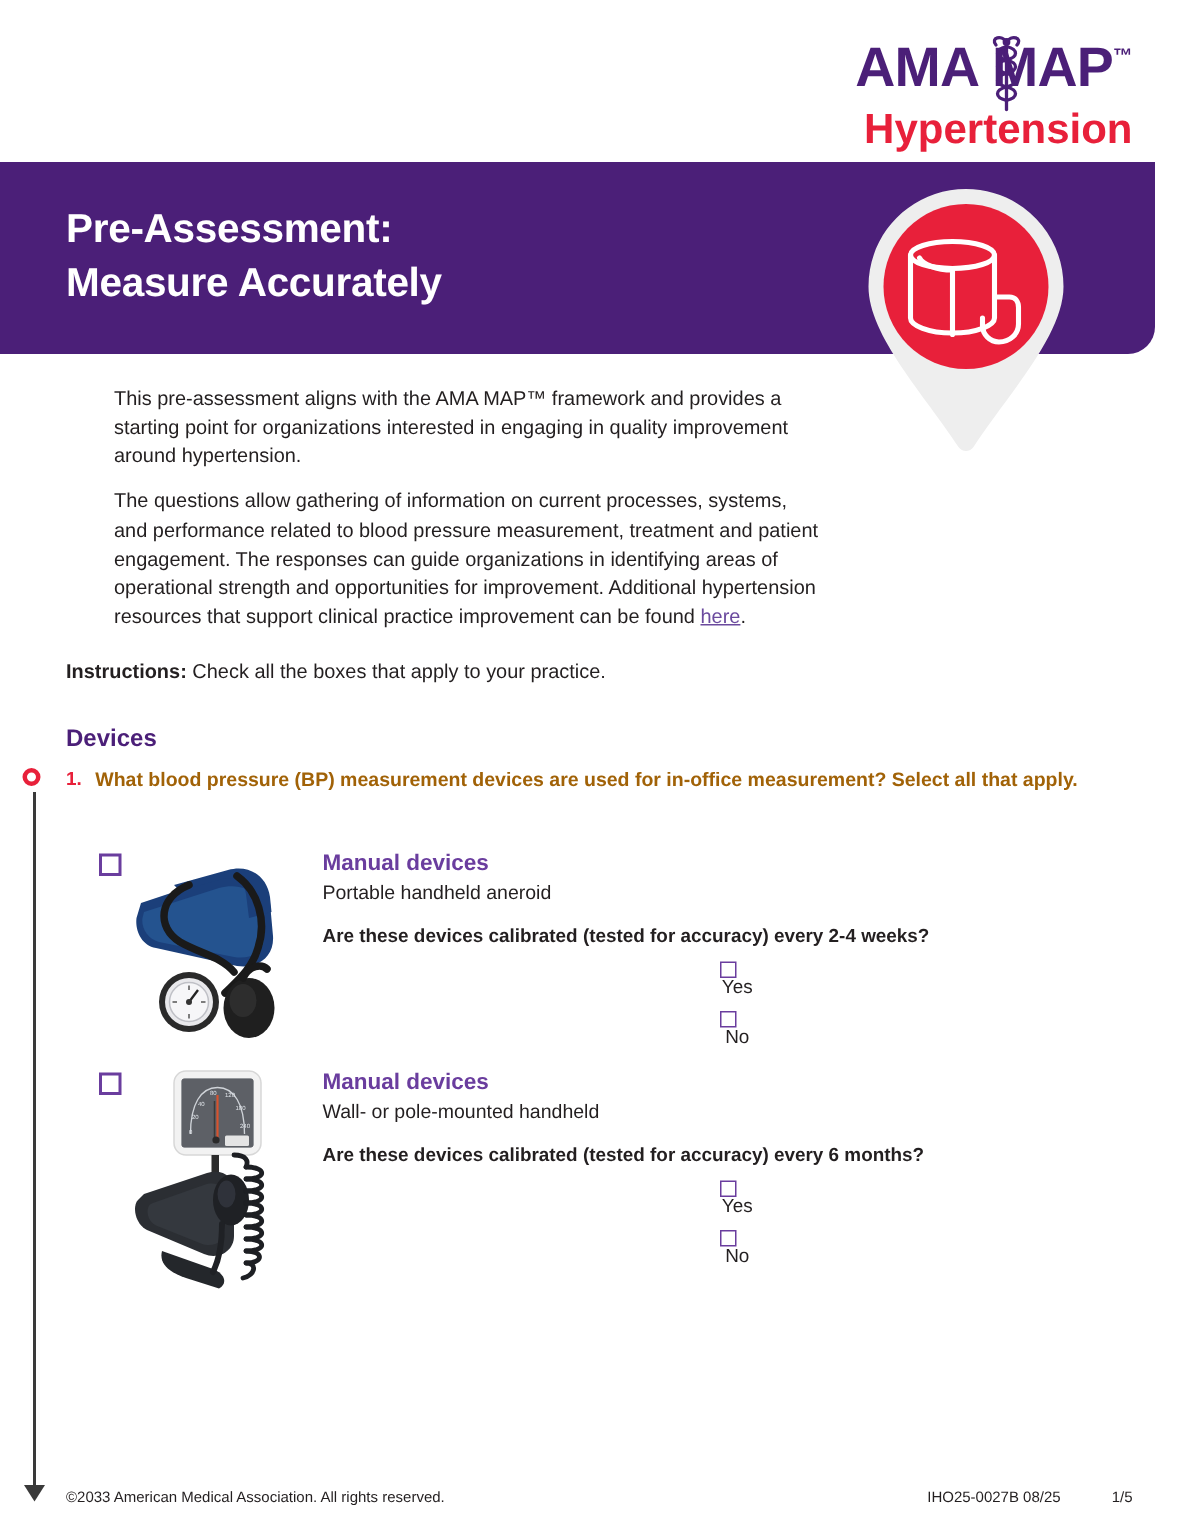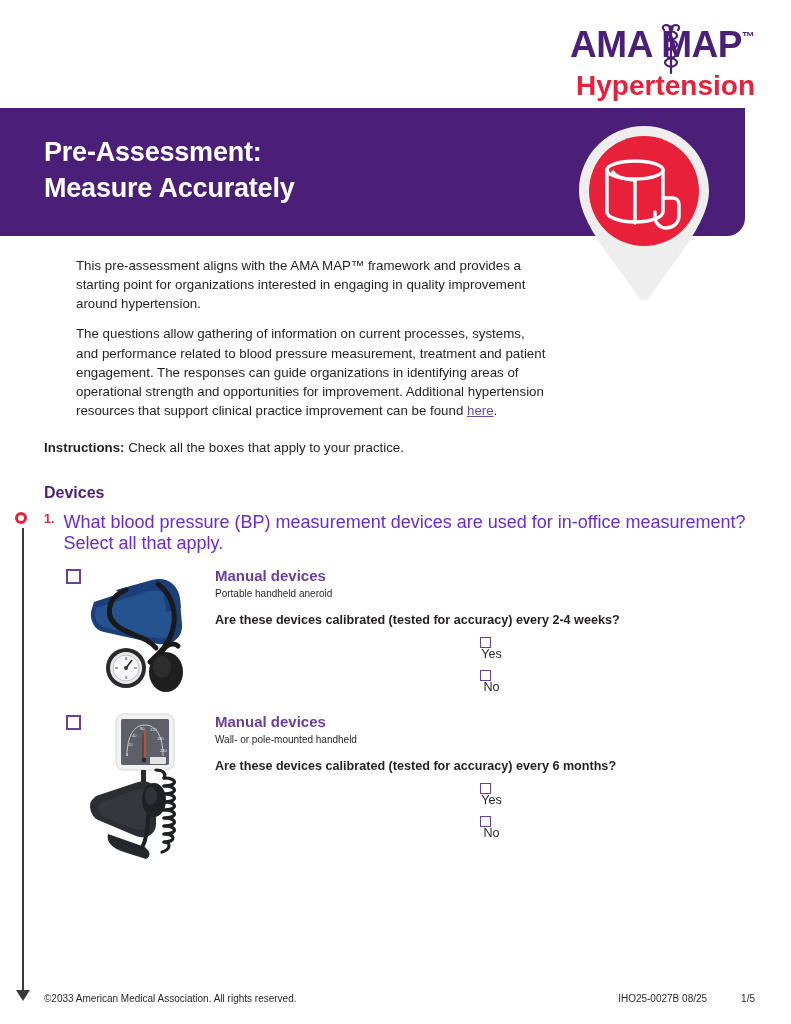--- a/index.html
+++ b/index.html
@@ -68,20 +68,21 @@
 
   
   #banner {
     position: absolute;
     left: 0;
     top: 108px;
     width: 745px;
     height: 128px;
     background: #4b1f78;
     border-radius: 0 0 18px 0;
+    padding-left: 25px;
   }
   #banner-title {
     position: absolute;
     left: 44px;
     top: 26px;
     color: #ffffff;
     font-size: 27px;
     font-weight: 700;
     line-height: 1.35;
     letter-spacing: -0.2px;
@@ -175,23 +176,23 @@
     display: flex;
     gap: 9px;
   }
   #q1-num {
     font-size: 12.6px;
     font-weight: 700;
     color: #e8203a;
     flex: 0 0 auto;
   }
   #q1-text {
-    font-size: 18px;
-    font-weight: 400;
-    color: #6d28d9;
+    font-size: 13px;
+    font-weight: 700;
+    color: #a16207;
   }
 
   
   .device-item {
     position: absolute;
     left: 66px;
     width: 690px;
     display: flex;
     align-items: flex-start;
   }
@@ -221,21 +222,21 @@
     margin-left: 17px;
     padding-top: 1px;
   }
   .dev-title {
     font-size: 15px;
     font-weight: 700;
     color: #6a3d9e;
     line-height: 1.2;
   }
   .dev-sub {
-    font-size: 10px;
+    font-size: 13px;
     color: #231f20;
     margin-top: 2px;
     line-height: 1.3;
   }
   .dev-q {
     font-size: 12.6px;
     font-weight: 700;
     color: #231f20;
     margin-top: 12px;
     line-height: 1.3;

